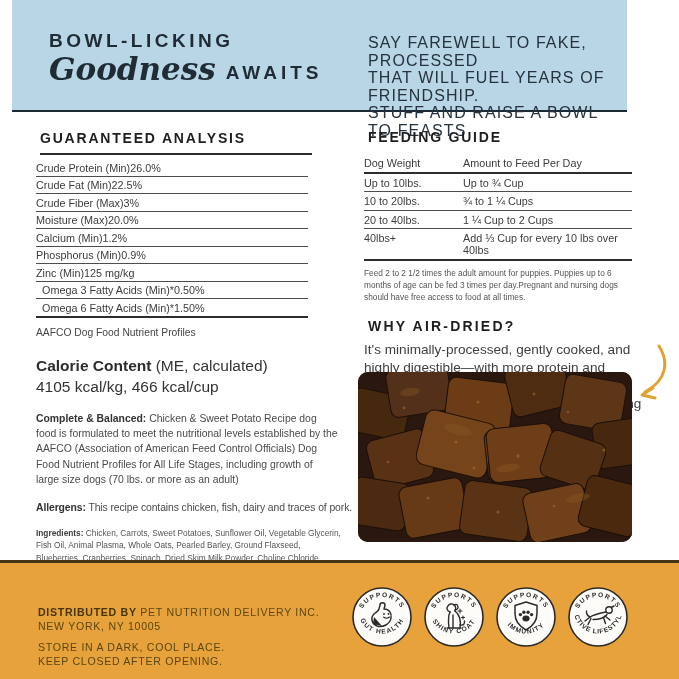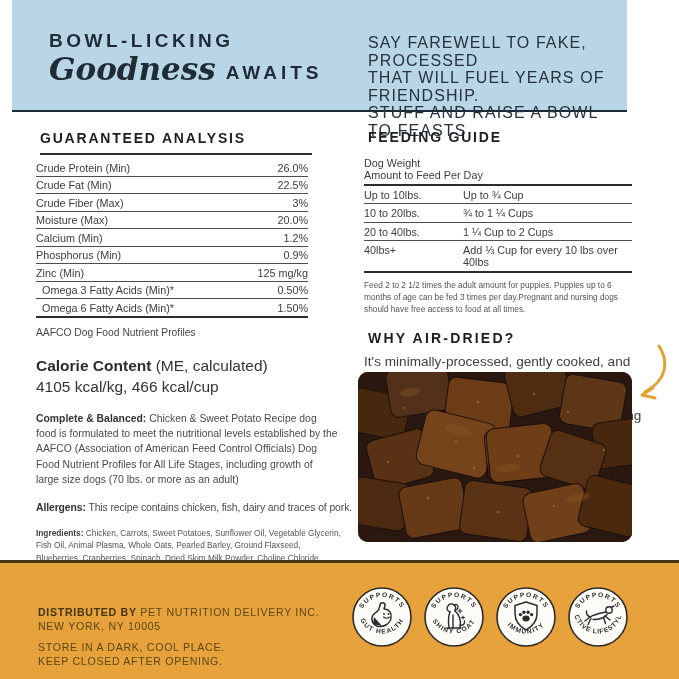--- a/index.html
+++ b/index.html
@@ -26,21 +26,21 @@
   }
   
   .sec-heading{
     font-size:14px;font-weight:bold;letter-spacing:1.8px;color:#1e1e1e;margin:4px;
   }
   
   .col-left{position:absolute;left:36px;top:126px;width:309px;}
   .ga-heading{padding-bottom:7px;border-bottom:2px solid #2d2d2d;width:272px;}
   .ga-table{width:272px;}
   .ga-row{
-    display:flex;justify-content:space-between;align-items:flex-end;
+    display:flex;align-items:flex-end;
     border-bottom:1px solid #4d4d4d;padding:2.5px 0 2px 0;
     font-size:10.8px;color:#3c3c3c;
   }
   .ga-row.indent{padding-left:6px;}
   .ga-row.last{border-bottom:2px solid #2d2d2d;}
   .ga-val{white-space:nowrap;}
   .ga-footnote{margin-top:8px;font-size:10.3px;line-height:1.45;color:#454545;width:250px;}
   .calorie{margin-top:16px;font-size:15.5px;color:#333;line-height:1.35;}
   .calorie b{color:#2c2c2c;}
   .para{margin-top:13px;font-size:10.4px;line-height:1.45;color:#4a4a4a;width:302px;}
@@ -50,21 +50,21 @@
   .ingredients b{color:#3d3d3d;}
   
   .col-right{position:absolute;left:364px;top:125px;width:268px;}
   .fg-heading{padding-bottom:5px;}
   .fg-table{width:268px;}
   .fg-row{
     display:flex;border-bottom:1px solid #4d4d4d;
     padding:3px 0 2.5px 0;font-size:10.8px;color:#3c3c3c;
   }
   .fg-row .c1{width:99px;flex:none;}
-  .fg-header{border-bottom:2px solid #2d2d2d;flex-direction:column;}
+  .fg-header{border-bottom:2px solid #2d2d2d;}
   .fg-row.last{border-bottom:2px solid #2d2d2d;}
   .fg-note{margin-top:6px;font-size:8.3px;line-height:1.5;color:#545454;width:264px;}
   .why-heading{margin-top:14px;letter-spacing:2.2px;}
   .why-text{margin-top:7px;font-size:13.6px;line-height:1.32;color:#3f3f3f;width:278px;}
   .photo{
     position:absolute;left:358px;top:372px;width:274px;height:170px;
     border-radius:10px;overflow:hidden;background:#2a1810;
   }
   .arrow{position:absolute;left:629px;top:344px;width:42px;height:60px;}
   

